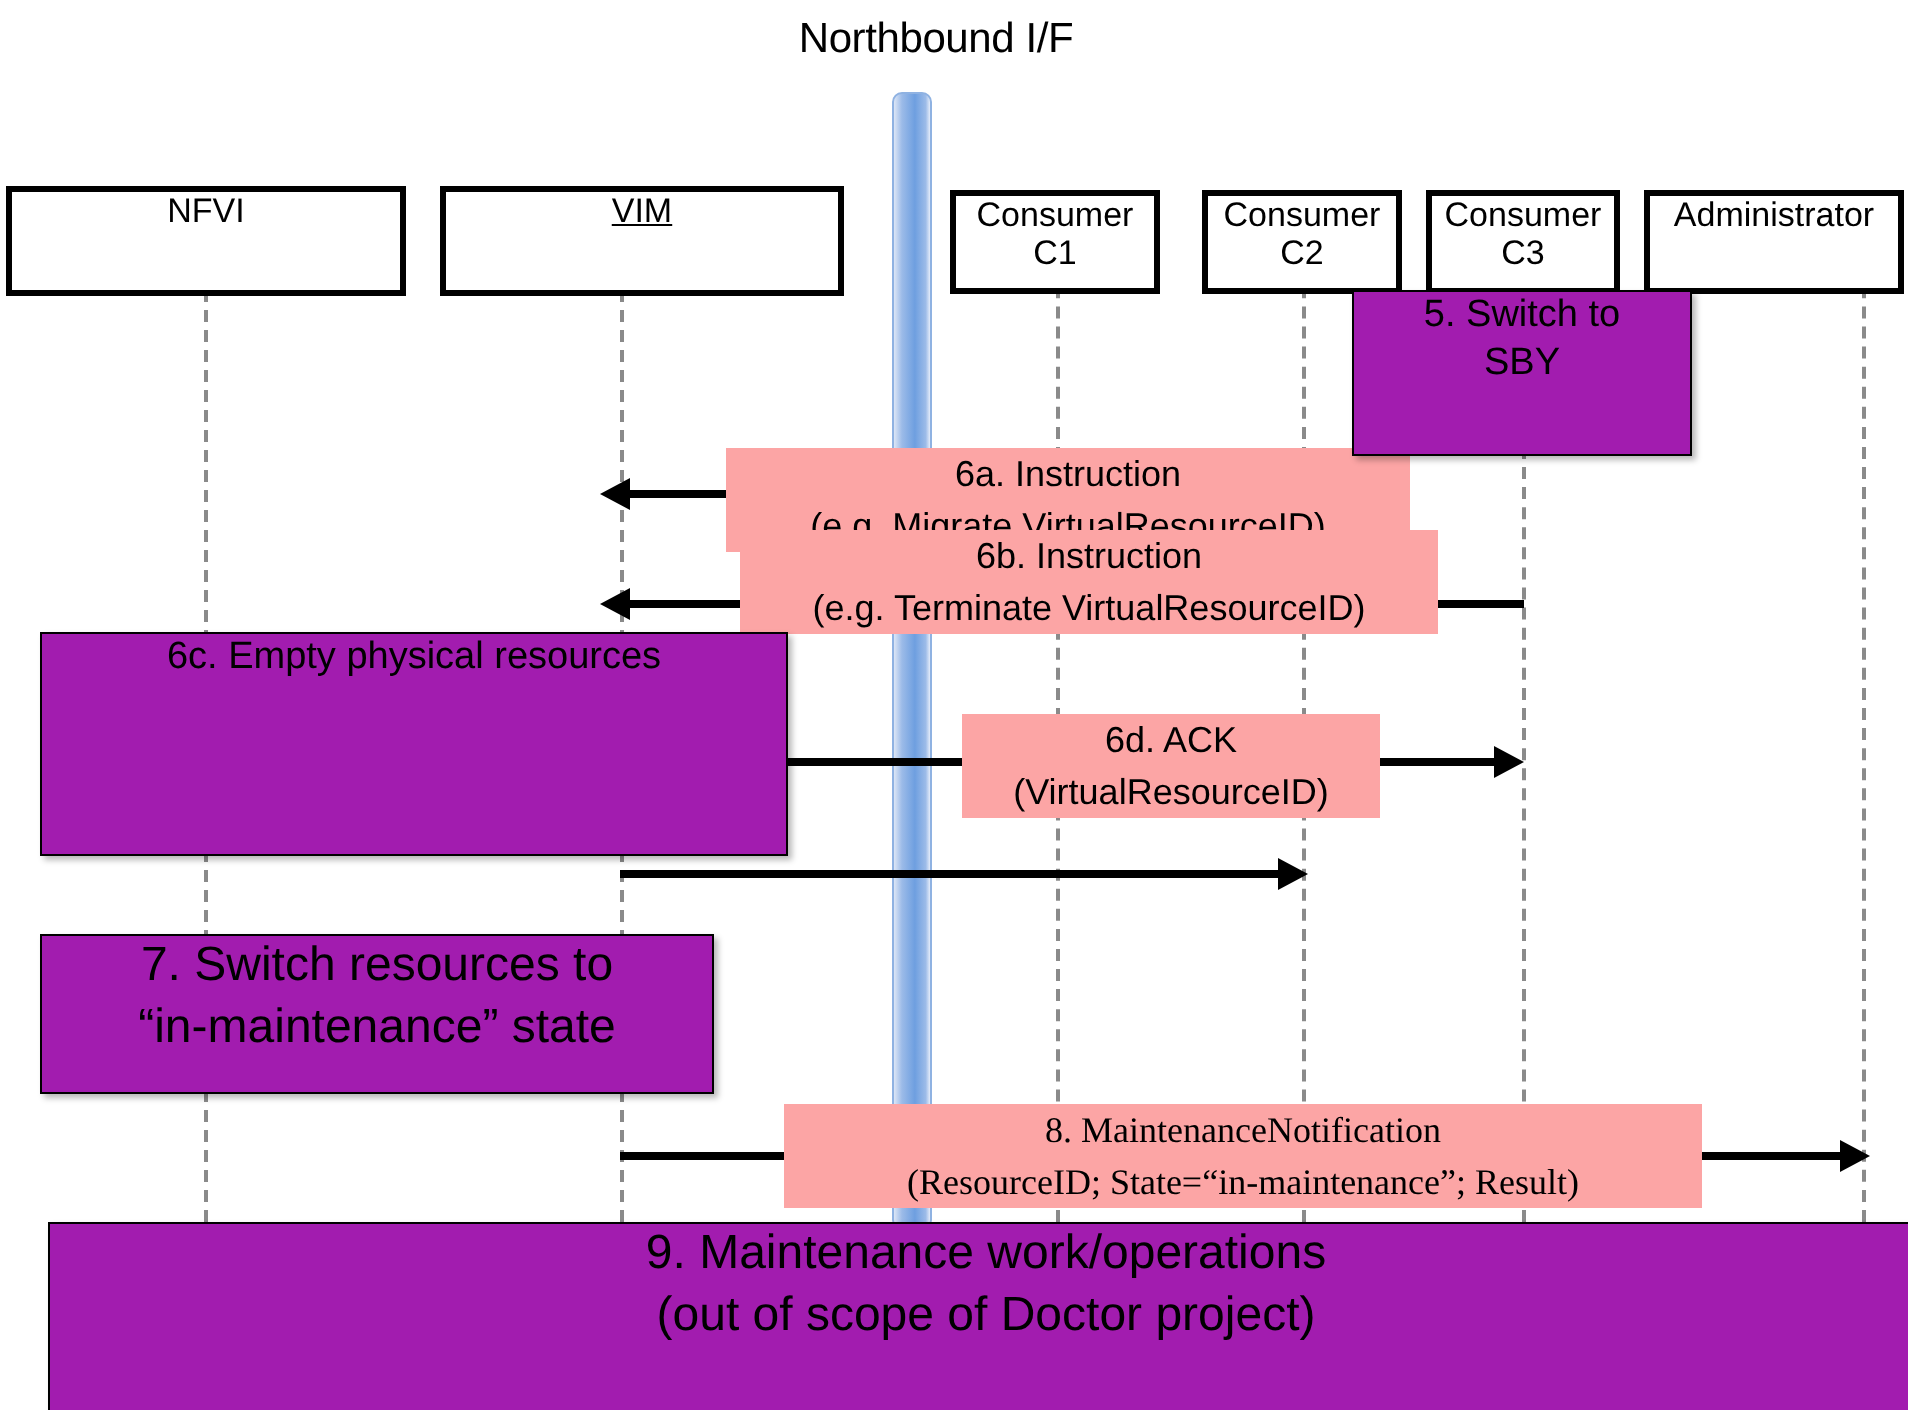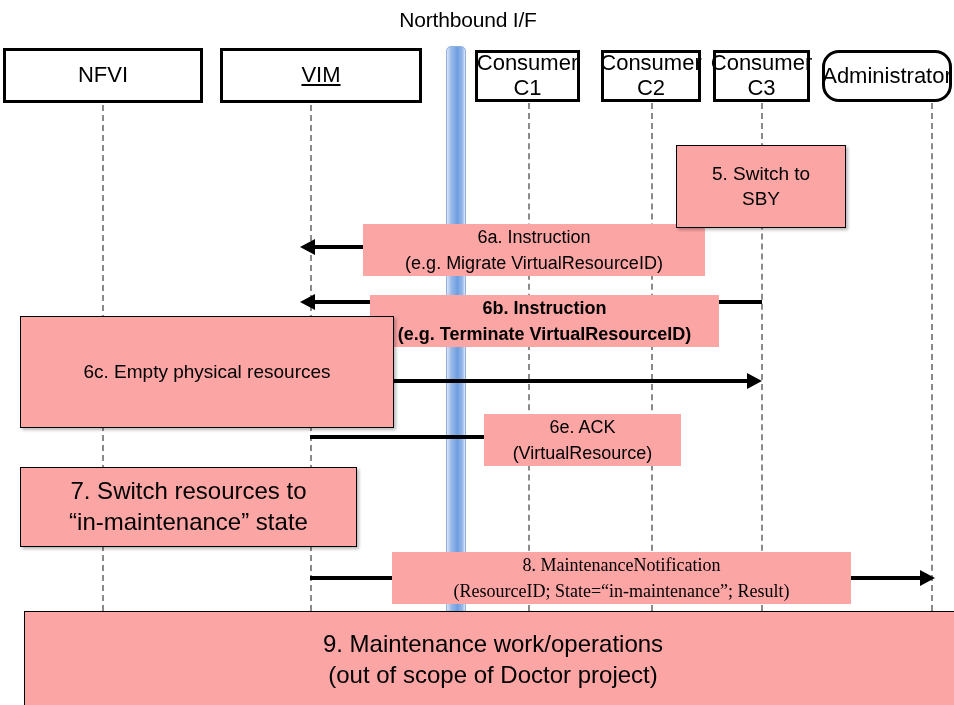--- a/index.html
+++ b/index.html
@@ -9,43 +9,43 @@
   
   .diagram-title{
     position:absolute;left:0;top:8px;width:936px;text-align:center;
     font-size:21px;color:#000;letter-spacing:-0.2px;white-space:nowrap;
   }
 
   
   .participant{
     position:absolute;box-sizing:border-box;
     border:3px solid #000;background:#fff;
-    display:flex;align-items:center;justify-content:center;
+    display:flex;align-items:flex-start;justify-content:center;
     text-align:center;line-height:1.12;color:#000;
-    font-size:22px;z-index:6;
+    font-size:17px;z-index:6;margin-top:45px;
   }
   .participant .plabel{white-space:pre-line;}
 
   
   .lifeline{
     position:absolute;width:0;border-left:2px dashed #8a8a8a;z-index:1;
   }
 
   
   .nb-bar{
     position:absolute;z-index:3;border-radius:5px;
     background:linear-gradient(to right,#dce6f6 0%,#9cbbe8 22%,#6e9fe0 58%,#9cbbe8 88%,#e4ecfa 100%);
     border:1px solid #8fb2e2;
   }
 
   
   .note-box{
     position:absolute;box-sizing:border-box;
-    border:1px solid #000;background:#fca5a5;
-    display:flex;align-items:center;justify-content:center;
+    border:1px solid #000;background:#a21caf;
+    display:flex;align-items:flex-start;justify-content:center;
     text-align:center;color:#000;line-height:1.28;
     box-shadow:2px 2px 3px rgba(0,0,0,0.28);
     z-index:8;
   }
   .note-box .ntext{white-space:pre-line;}
 
   
   .msg-line{
     position:absolute;height:0;border-top:4px solid #000;z-index:4;
   }
@@ -99,50 +99,50 @@
   <div class="participant" style="left:601px;top:50px;width:100px;height:52px;">
     <span class="plabel">Consumer
 C2</span>
   </div>
 
   <div class="participant" style="left:713px;top:50px;width:97px;height:52px;">
     <span class="plabel">Consumer
 C3</span>
   </div>
 
-  <div class="participant" style="left:822px;top:50px;width:130px;height:52px;border-radius:17px;">
+  <div class="participant" style="left:822px;top:50px;width:130px;height:52px;">
     <span class="plabel">Administrator</span>
   </div>
 
   <div class="note-box" style="left:676px;top:145px;width:170px;height:83px;font-size:19px;">
     <span class="ntext">5. Switch to
 SBY</span>
   </div>
 
   <div class="msg-line" style="left:313px;top:245px;width:339px;"></div>
   <div class="arrow-head left" style="left:300px;top:239px;"></div>
   <div class="msg-label two-line" style="left:363px;top:224px;width:338px;">6a. Instruction
 (e.g. Migrate VirtualResourceID)</div>
 
   <div class="msg-line" style="left:313px;top:300px;width:449px;"></div>
   <div class="arrow-head left" style="left:300px;top:294px;"></div>
-  <div class="msg-label two-line" style="left:370px;top:295px;width:345px;font-weight:bold;">6b. Instruction
+  <div class="msg-label two-line" style="left:370px;top:265px;width:345px;">6b. Instruction
 (e.g. Terminate VirtualResourceID)</div>
 
   <div class="note-box" style="left:20px;top:316px;width:374px;height:112px;font-size:19px;">
     <span class="ntext">6c. Empty physical resources</span>
   </div>
 
   <div class="msg-line" style="left:357px;top:379px;width:390px;"></div>
   <div class="arrow-head right" style="left:747px;top:373px;"></div>
+  <div class="msg-label two-line" style="left:481px;top:357px;width:205px;">6d. ACK
+(VirtualResourceID)</div>
 
   <div class="msg-line" style="left:310px;top:435px;width:329px;"></div>
   <div class="arrow-head right" style="left:639px;top:429px;"></div>
-  <div class="msg-label two-line" style="left:484px;top:414px;width:193px;">6e. ACK
-(VirtualResource)</div>
 
   <div class="note-box" style="left:20px;top:467px;width:337px;height:80px;font-size:24px;">
     <span class="ntext">7. Switch resources to
 “in-maintenance” state</span>
   </div>
 
   <div class="msg-line" style="left:310px;top:576px;width:610px;"></div>
   <div class="arrow-head right" style="left:920px;top:570px;"></div>
   <div class="msg-label two-line" style="left:392px;top:552px;width:455px;font-family:Liberation Serif, serif;">8.      MaintenanceNotification
 (ResourceID; State=“in-maintenance”; Result)</div>

